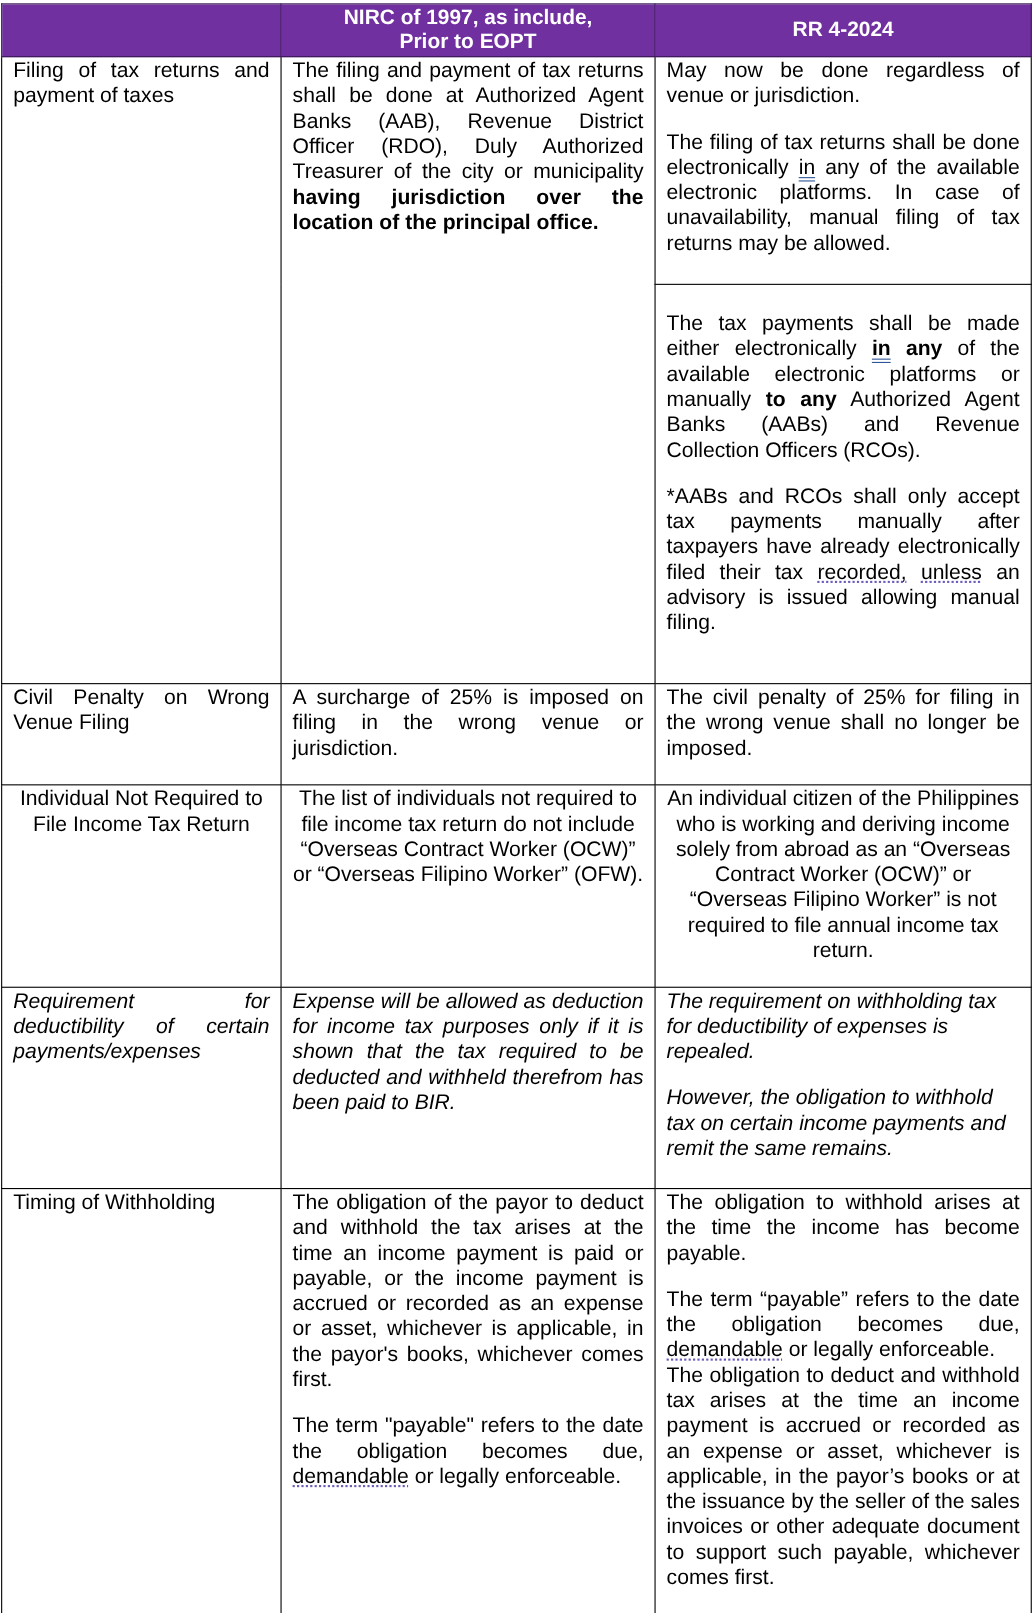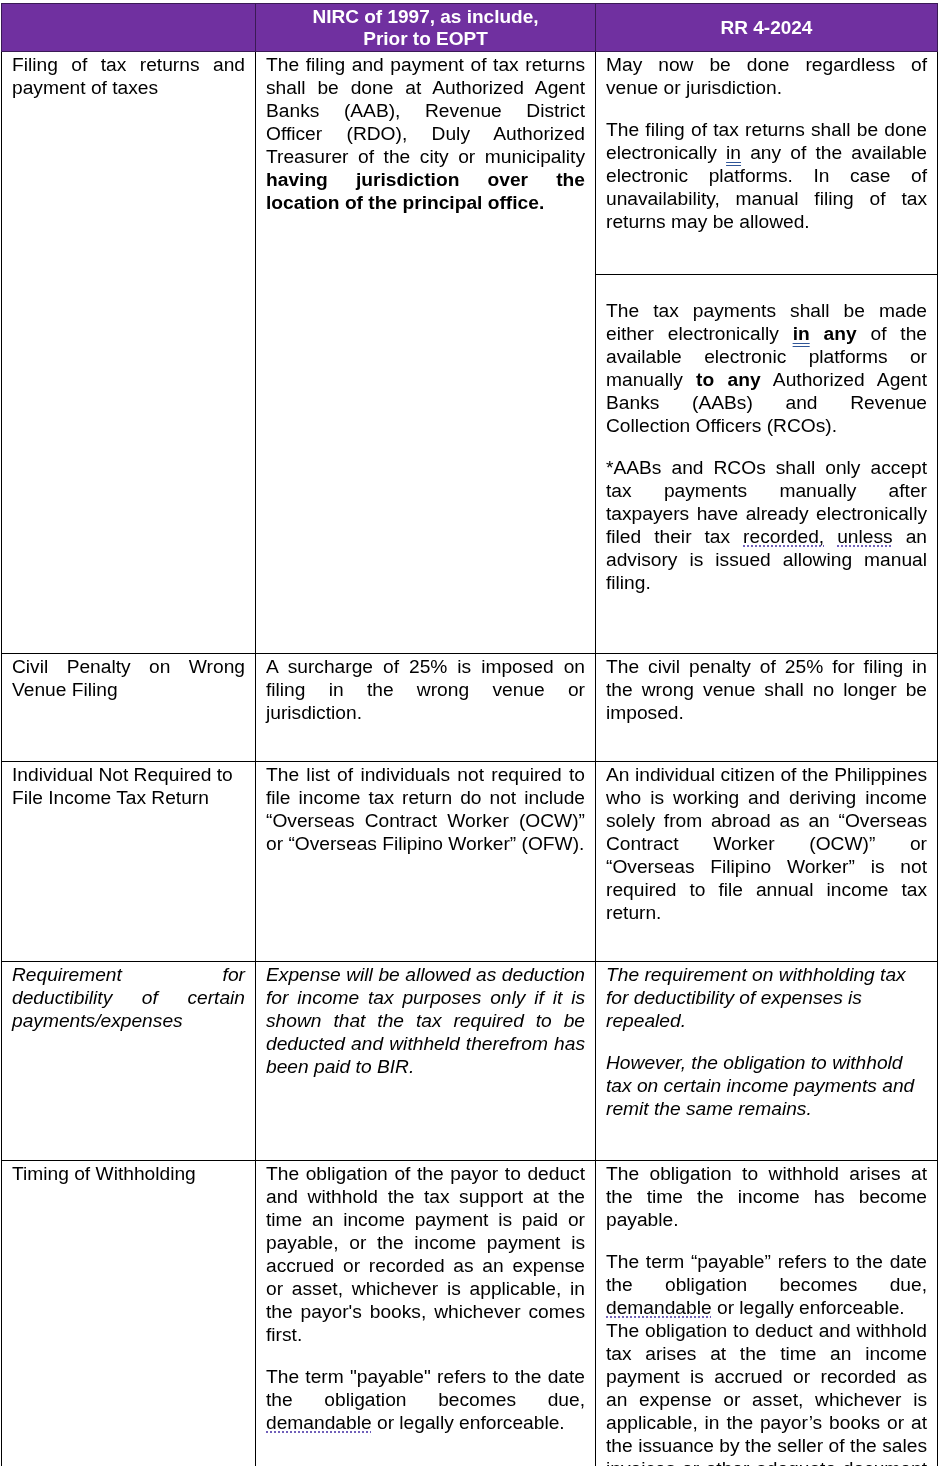--- a/index.html
+++ b/index.html
@@ -20,21 +20,21 @@
       top: 3px;
       width: 936px;
       border-collapse: collapse;
       table-layout: fixed;
       font-size: 19.2px;
       line-height: 23px;
     }
     table.cmp td, table.cmp th {
       border: 1.3px solid #000;
       vertical-align: top;
-      padding: 1px 10px 16px 10px;
+      padding: 1px 10px 0 10px;
     }
     table.cmp th {
       background: #7030A0;
       color: #ffffff;
       font-weight: bold;
       text-align: center;
       vertical-align: middle;
       font-size: 19px;
       line-height: 22px;
       height: 47px;
@@ -47,21 +47,21 @@
     .j { text-align: justify; }
     .l { text-align: left; }
     p { margin: 0; }
     p + p.gap { margin-top: 19px; }
     b { font-weight: bold; }
     .dbl { text-decoration: underline double #2f5597; text-underline-offset: 3px; }
     .dot { text-decoration: underline dotted #6b5bb8; text-underline-offset: 3px; }
     .split-top { height: 205px; }
     tr.r1 td.sub2 { height: 338px; }
     tr.r2 td { height: 90px; }
-    tr.r3 td { height: 182px; }
+    tr.r3 td { height: 182px; text-align: center; }
     tr.r4 td { height: 181px; font-style: italic; }
     tr.r5 td { height: 388px; }
   </style>
 </head>
 <body>
 
 <table class="cmp">
   <colgroup>
     <col class="c1">
       <col class="c2">
@@ -133,21 +133,21 @@
         <p>The requirement on withholding tax for deductibility of expenses is repealed.</p>
         <p class="gap">However, the obligation to withhold tax on certain income payments and remit the same remains.</p>
       </td>
     </tr>
 
     <tr class="r5">
       <td class="l">
           <p>Timing of Withholding</p>
         </td>
       <td class="j">
-        <p>The obligation of the payor to deduct and withhold the tax support at the time an income payment is paid or payable, or the income payment is accrued or recorded as an expense or asset, whichever is applicable, in the payor's books, whichever comes first.</p>
+        <p>The obligation of the payor to deduct and withhold the tax arises at the time an income payment is paid or payable, or the income payment is accrued or recorded as an expense or asset, whichever is applicable, in the payor's books, whichever comes first.</p>
         <p class="gap"><span>The term "payable" refers to the date the obligation becomes due, </span><span class="dot">demandable</span><span> or legally enforceable.</span></p>
       </td>
       <td class="j">
         <p>The obligation to withhold arises at the time the income has become payable.</p>
         <p class="gap"><span>The term “payable” refers to the date the obligation becomes due, </span><span class="dot">demandable</span><span> or legally enforceable.</span></p>
         <p>The obligation to deduct and withhold tax arises at the time an income payment is accrued or recorded as an expense or asset, whichever is applicable, in the payor’s books or at the issuance by the seller of the sales invoices or other adequate document to support such payable, whichever comes first.</p>
       </td>
     </tr>
   </tbody>
 </table>

